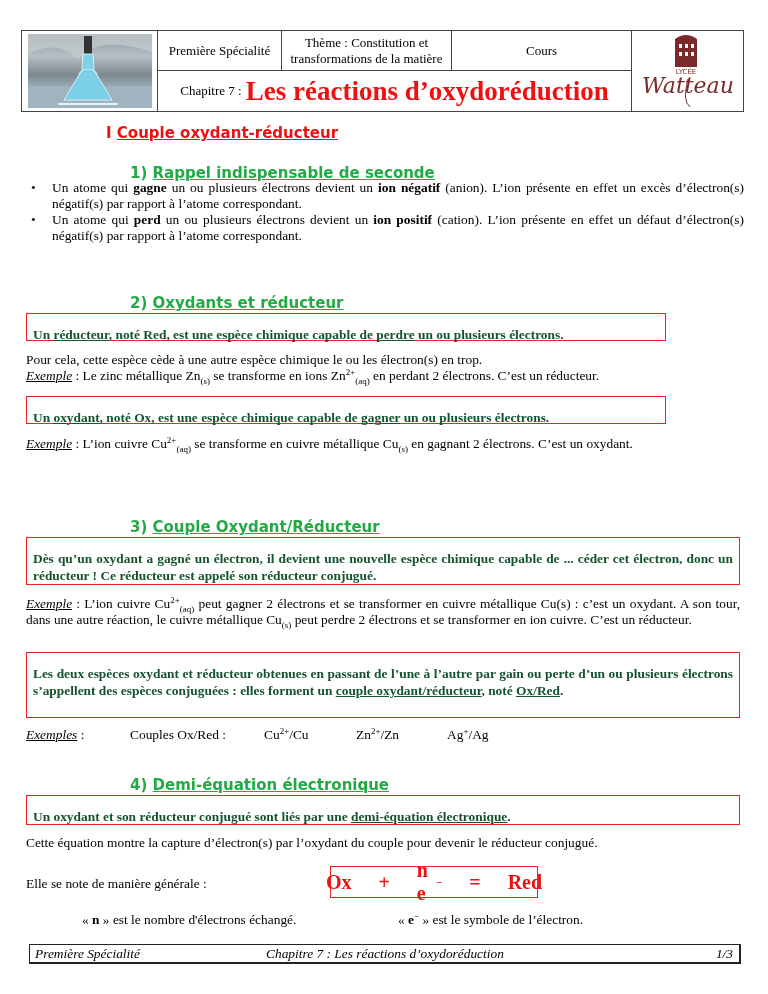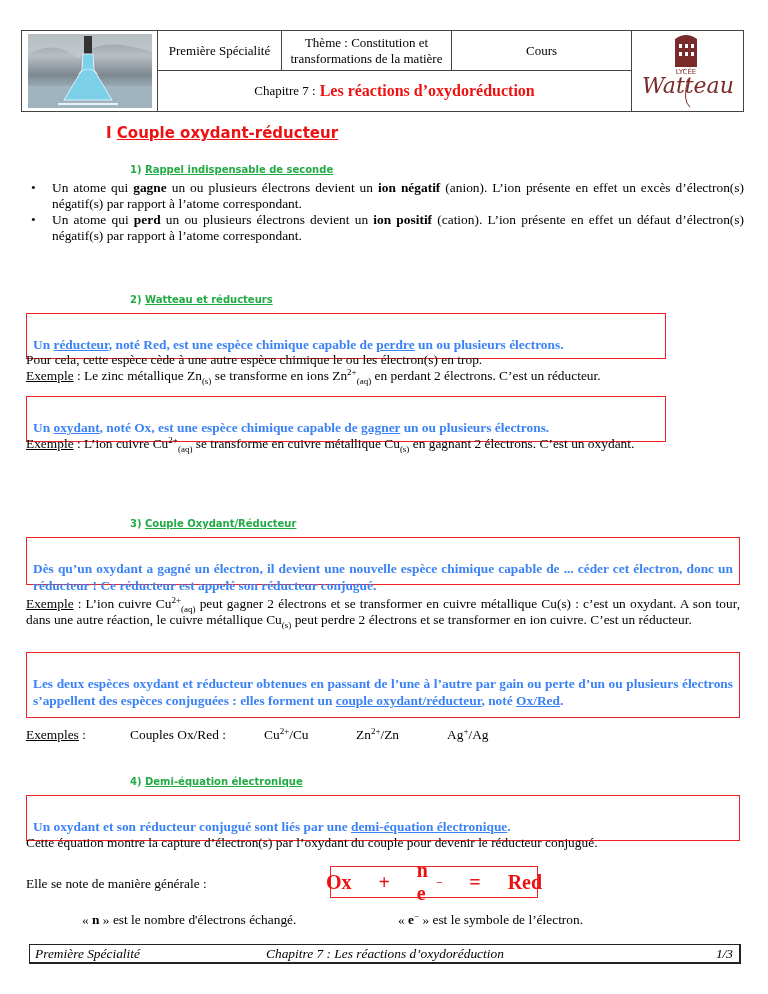--- a/index.html
+++ b/index.html
@@ -13,37 +13,37 @@
   .hdr .img-cell { left: 0; top: 0; width: 136px; height: 80px; }
   .hdr .flask { position: absolute; left: 6px; top: 3px; width: 124px; height: 74px;
     background: linear-gradient(180deg, #8f9aa3 0%, #b7bfc4 30%, #7d8890 55%, #9fb3bd 75%, #c4d3d8 100%); overflow: hidden; }
   .hdr .logo-cell { right: 0; top: 0; width: 112px; height: 80px; border-right: none; border-left: 1px solid #444; }
   .hdr .row1 { position: absolute; left: 136px; top: 0; width: 473px; height: 39px; border-bottom: 1px solid #444; }
   .hdr .row1 .cell { position: absolute; top: 0; height: 39px; display: flex; align-items: center; justify-content: center;
          text-align: center; font-size: 13px; line-height: 16px; border-right: 1px solid #444; box-sizing: border-box; }
   .hdr .row1 .cell.last { border-right: none; }
   .hdr .row2 { position: absolute; left: 136px; top: 40px; width: 473px; height: 40px;
          display: flex; align-items: center; justify-content: center; font-size: 13px; }
-  .hdr .row2 .big { color: #ee1111; font-weight: bold; font-size: 16px; margin-left: 4px; }
+  .hdr .row2 .big { color: #ee1111; font-weight: bold; font-size: 27px; margin-left: 4px; }
 
   .h1 { position: absolute; left: 106px; top: 124px; font-family: "DejaVu Sans", sans-serif;
         font-weight: bold; color: #ee1111; font-size: 15px; }
   .h1 .u { text-decoration: underline; }
   .h2 { position: absolute; left: 130px; font-family: "DejaVu Sans", sans-serif; font-weight: bold;
-        color: #22aa44; font-size: 10px; }
+        color: #22aa44; font-size: 15px; }
   .h2 .u { text-decoration: underline; }
 
   .bullets { position: absolute; left: 24px; top: 180px; width: 720px; margin: 0; padding: 0; list-style: none; }
   .bullets li { position: relative; padding-left: 28px; line-height: 16px; text-align: justify; margin-bottom: 0; }
   .bullets li::before { content: "•"; position: absolute; left: 7px; top: 0; }
 
   .redbox { position: absolute; left: 26px; width: 714px; box-sizing: border-box; border: 1.5px solid #ee2222;
-            color: #3b82f6; font-weight: bold; padding: 22px 6px; line-height: 17px; text-align: justify; }
+            color: #14532d; font-weight: bold; padding: 12px 6px; line-height: 17px; text-align: justify; }
   .p { position: absolute; left: 26px; width: 714px; line-height: 16px; text-align: justify; }
-  .ex { text-decoration: underline; }
+  .ex { font-style: italic; text-decoration: underline; }
   sub, sup { font-size: 9px; line-height: 0; }
   .u { text-decoration: underline; }
 
   .eqbox { position: absolute; left: 330px; top: 866px; width: 208px; height: 32px; box-sizing: border-box;
            border: 1.5px solid #ee2222; color: #ee1111; font-weight: bold; font-size: 20px;
            display: flex; align-items: center; justify-content: center; word-spacing: 6px; gap: 8px; }
 
   .footer { position: absolute; left: 29px; top: 944px; width: 712px; height: 20px; box-sizing: border-box;
             border: 1px solid #222; border-bottom: 2px solid #222; border-right: 2px solid #222;
             font-style: italic; font-size: 13.4px; }
@@ -100,21 +100,21 @@
   <span>1)</span>
   <span class="u">Rappel indispensable de seconde</span>
 </div>
 <ul class="bullets">
   <li><span>Un atome qui </span><b>gagne</b><span> un ou plusieurs électrons devient un </span><b>ion négatif</b><span> (anion). L’ion présente en effet un excès d’électron(s) négatif(s) par rapport à l’atome correspondant.</span></li>
   <li><span>Un atome qui </span><b>perd</b><span> un ou plusieurs électrons devient un </span><b>ion positif</b><span> (cation). L’ion présente en effet un défaut d’électron(s) négatif(s) par rapport à l’atome correspondant.</span></li>
 </ul>
 
 <div class="h2" style="top:294px;">
   <span>2)</span>
-  <span class="u">Watteau et réducteurs</span>
+  <span class="u">Oxydants et réducteur</span>
 </div>
 <div class="redbox" style="top:313px;width:640px;height:28px;">
   <span>Un </span><span class="u">réducteur</span><span>, noté Red, est une espèce chimique capable de </span><span class="u">perdre</span><span> un ou plusieurs électrons.</span>
 </div>
 <div class="p" style="top:352px;">
   <div>Pour cela, cette espèce cède à une autre espèce chimique le ou les électron(s) en trop.</div>
   <div><span class="ex">Exemple</span><span> : Le zinc métallique Zn</span><sub>(s)</sub><span> se transforme en ions Zn</span><sup>2+</sup><sub>(aq)</sub><span> en perdant 2 électrons. C’est un réducteur.</span></div>
 </div>
 <div class="redbox" style="top:396px;width:640px;height:28px;">
   <span>Un </span><span class="u">oxydant</span><span>, noté Ox, est une espèce chimique capable de </span><span class="u">gagner</span><span> un ou plusieurs électrons.</span>

